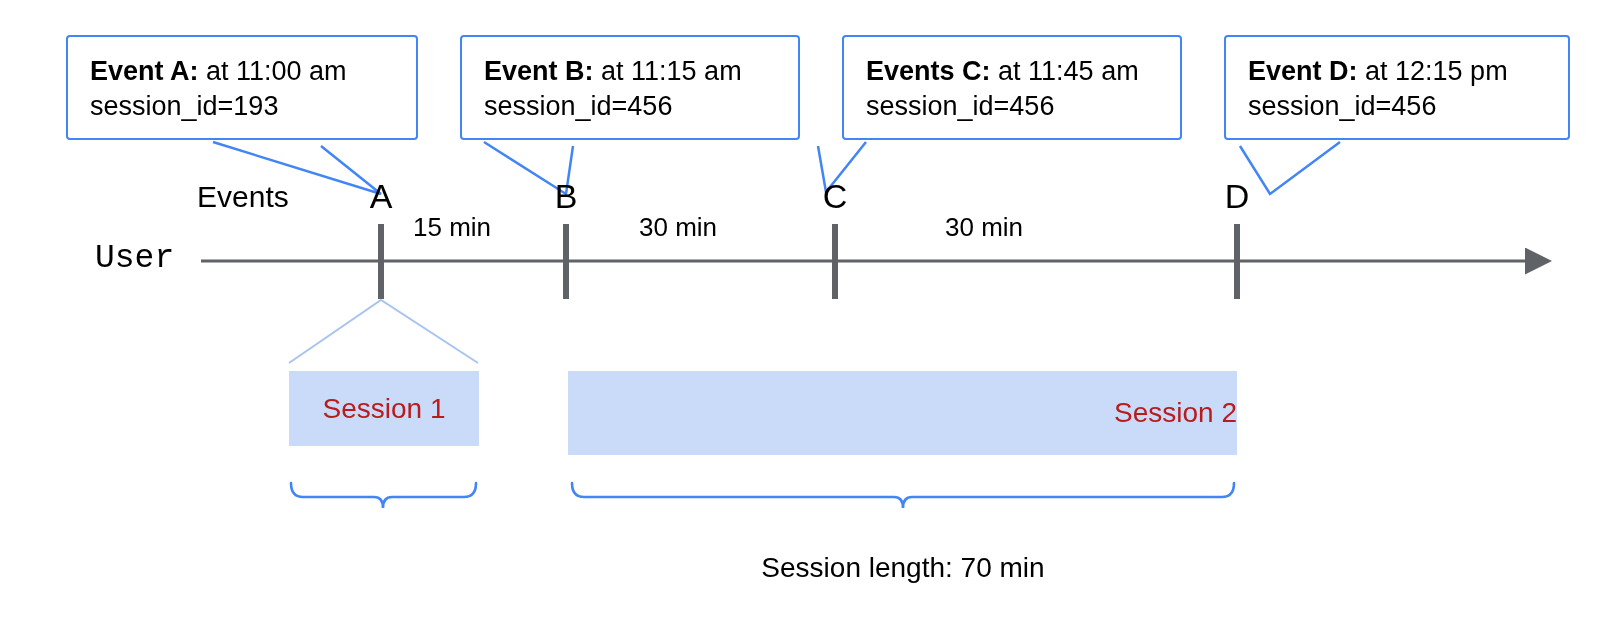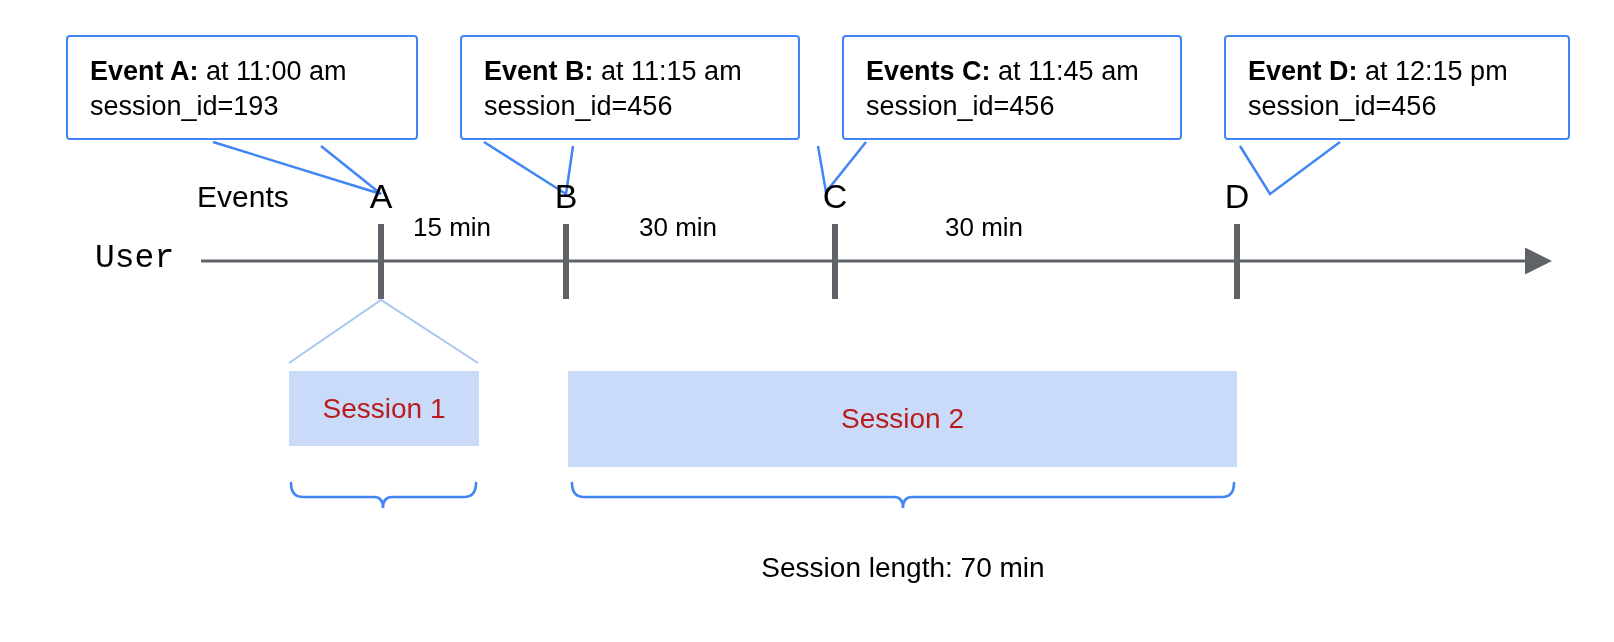--- a/index.html
+++ b/index.html
@@ -185,20 +185,20 @@
   <div class="tick-letter" style="left:1217px; top:177px;">D</div>
 
   <div class="gap-label" style="left:413px; top:212px; width:122px;">15 min</div>
   <div class="gap-label" style="left:639px; top:212px; width:122px;">30 min</div>
   <div class="gap-label" style="left:945px; top:212px; width:122px;">30 min</div>
 
   <div class="session-bar" style="left:289px; top:363px; width:190px; height:75px;">
     <span>Session 1</span>
   </div>
 
-  <div class="session-bar" style="left:568px; top:363px; width:669px; height:96px;">
+  <div class="session-bar" style="left:568px; top:363px; width:669px; height:84px;justify-content:flex-end;">
     <span>Session 2</span>
   </div>
 
 
   <div class="brace-caption" style="left:733px; top:552px; width:340px;">Session length: 70 min</div>
 
 </div>
 
 </body></html>

